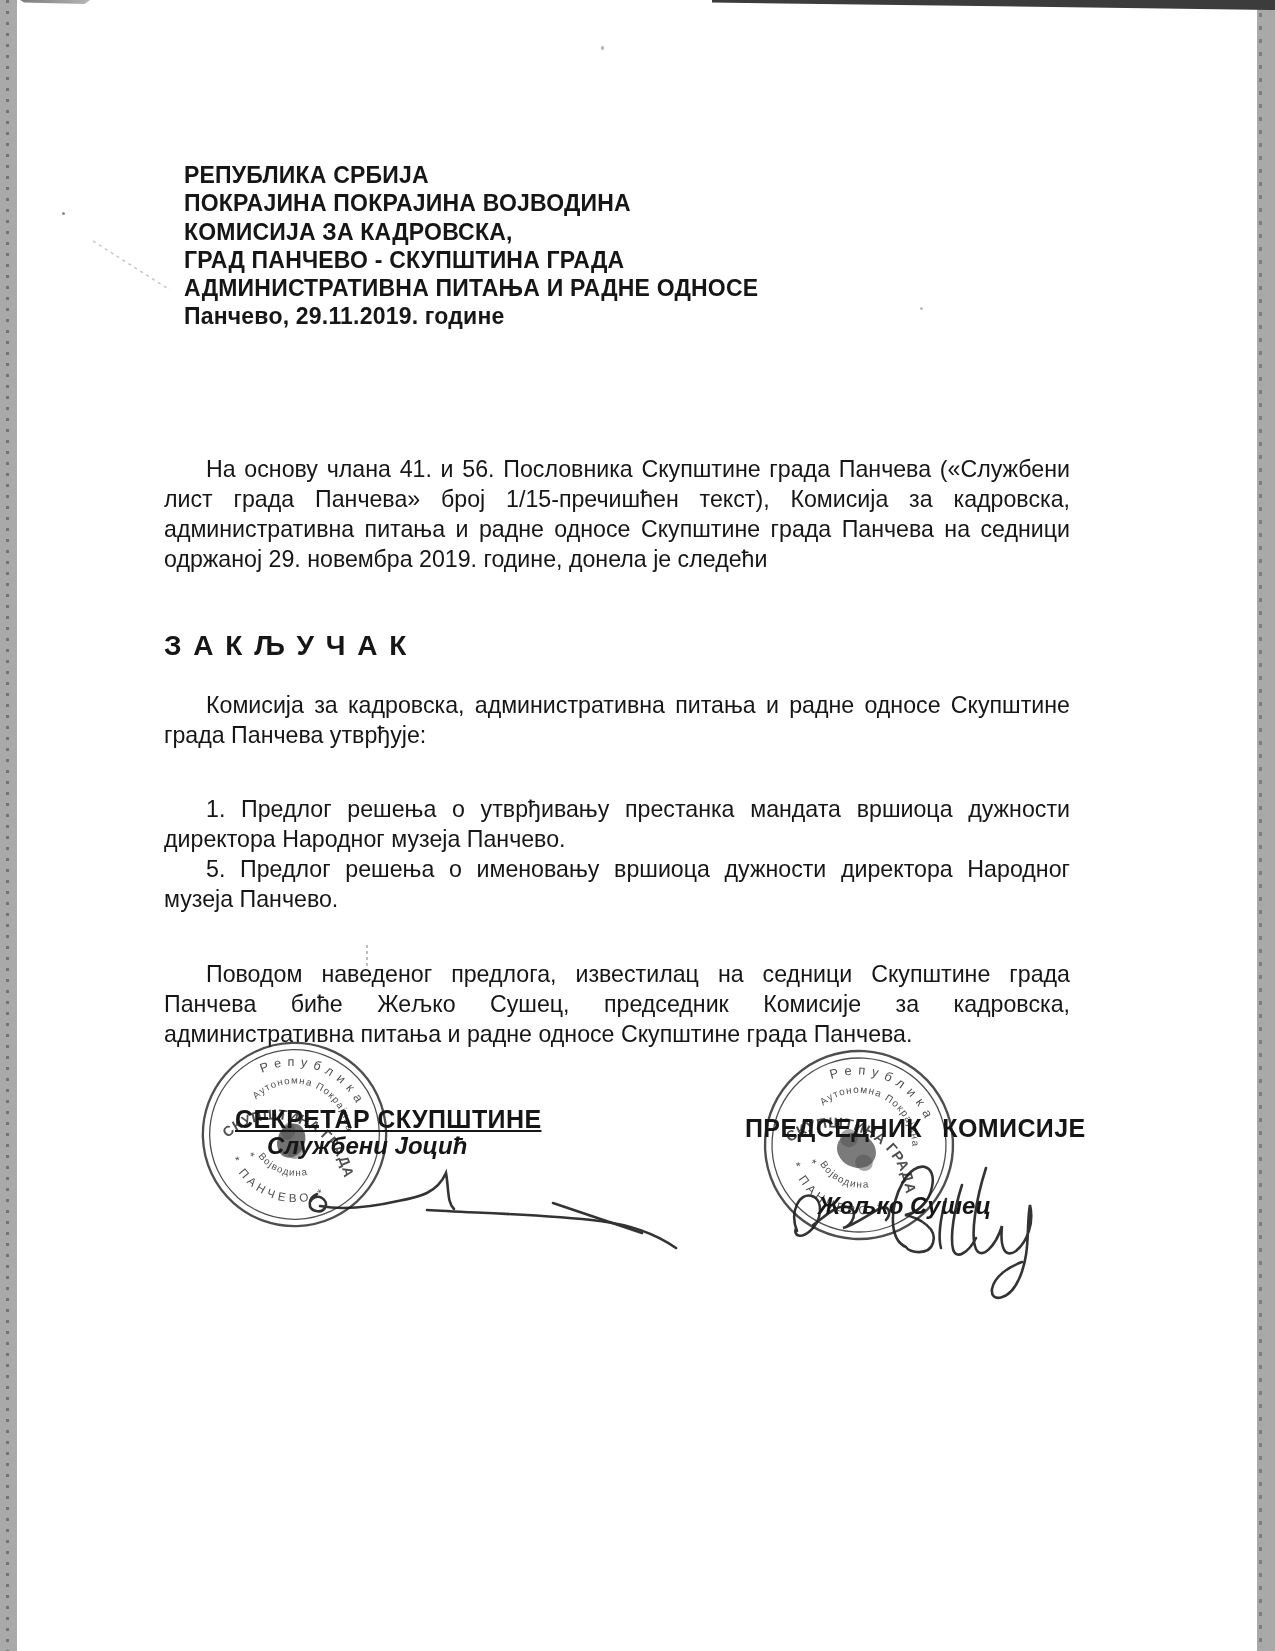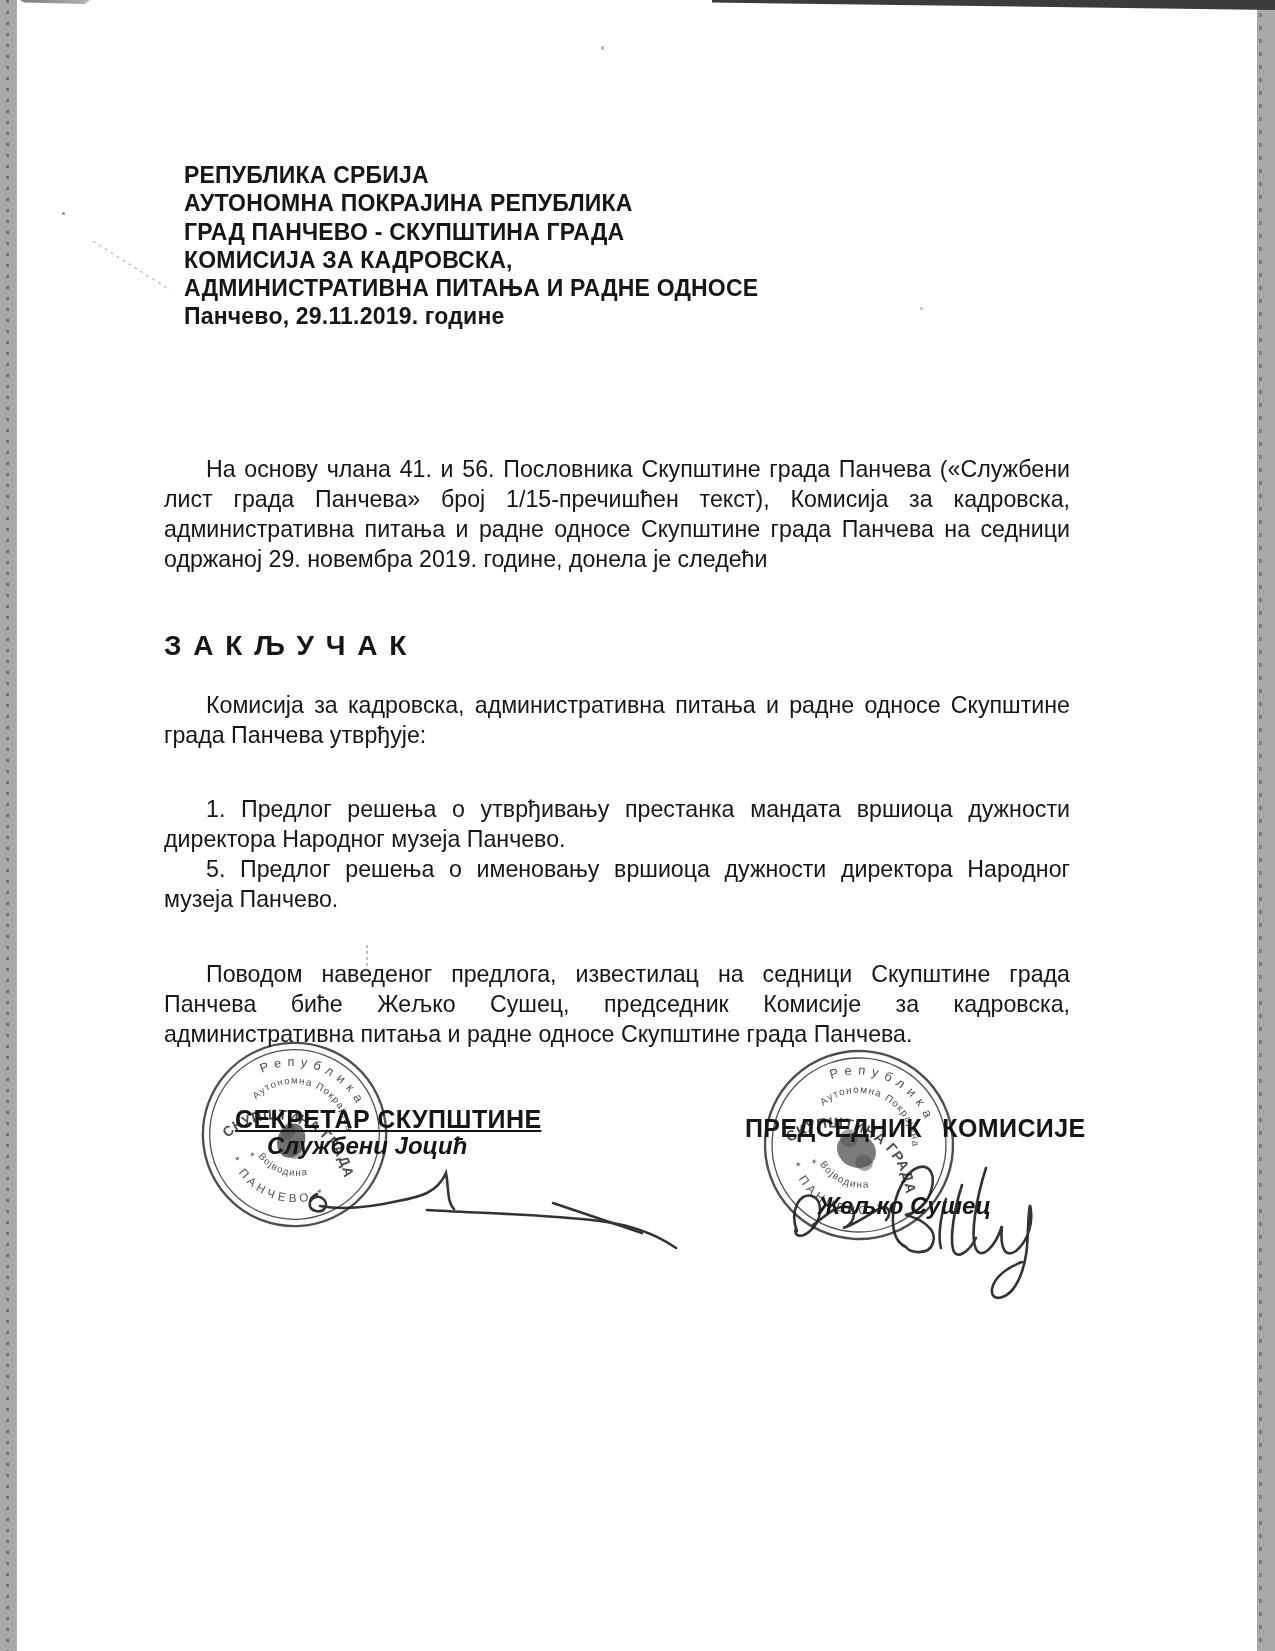--- a/index.html
+++ b/index.html
@@ -93,23 +93,23 @@
   <div class="edge-right"></div>
   <div class="edge-top"></div>
   <div class="corner-dash"></div>
   <div class="speck" style="left:62px;top:212px;width:3px;height:3px;background:#8a8a8a;"></div>
   <div class="speck" style="left:601px;top:46px;width:3px;height:4px;background:#b0b0b0;"></div>
   <div class="speck" style="left:920px;top:307px;width:3px;height:3px;background:#bdbdbd;"></div>
   <div class="fold-mark"></div>
 
   <div class="letterhead">
     <div>РЕПУБЛИКА СРБИЈА</div>
-    <div>АУТОНОМНА ПОКРАЈИНА РЕПУБЛИКА</div>
+    <div>ПОКРАЈИНА ПОКРАЈИНА ВОЈВОДИНА</div>
+    <div>КОМИСИЈА ЗА КАДРОВСКА,</div>
     <div>ГРАД ПАНЧЕВО - СКУПШТИНА ГРАДА</div>
-    <div>КОМИСИЈА ЗА КАДРОВСКА,</div>
     <div>АДМИНИСТРАТИВНА ПИТАЊА И РАДНЕ ОДНОСЕ</div>
     <div>Панчево, 29.11.2019. године</div>
   </div>
 
   <div class="bodytext">
     <p class="para">На основу члана 41. и 56. Пословника Скупштине града Панчева («Службени лист града Панчева» број 1/15-пречишћен текст), Комисија за кадровска, административна питања и радне односе Скупштине града Панчева на седници одржаној 29. новембра 2019. године,  донела је следећи</p>
     <p class="doc-title">З А К Љ У Ч А К</p>
     <p class="para determination">Комисија за кадровска, административна питања и радне односе Скупштине града Панчева утврђује:</p>
     <div class="items">
       <p class="para">1. Предлог решења о утврђивању престанка мандата вршиоца дужности директора Народног музеја Панчево.</p>

